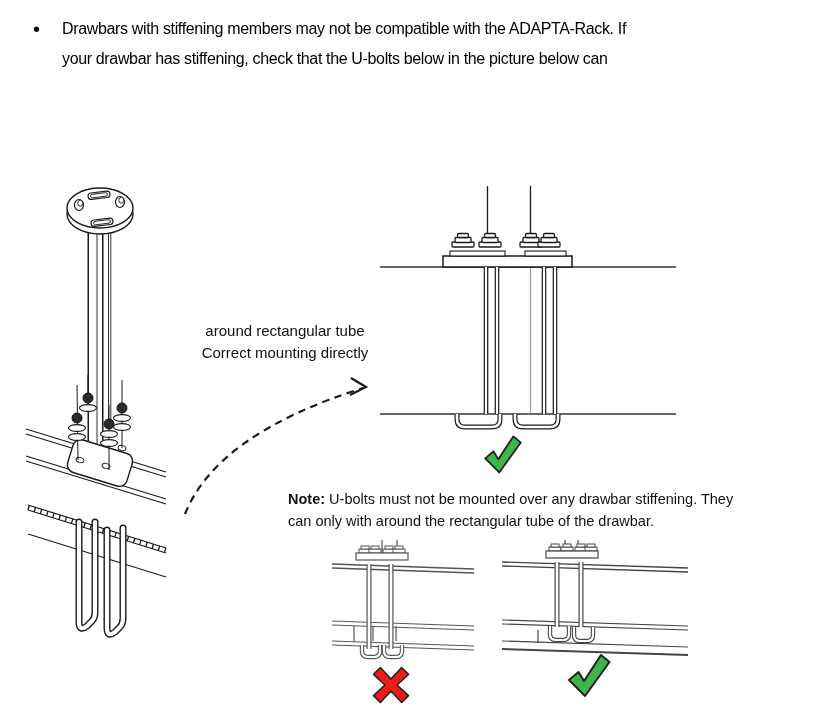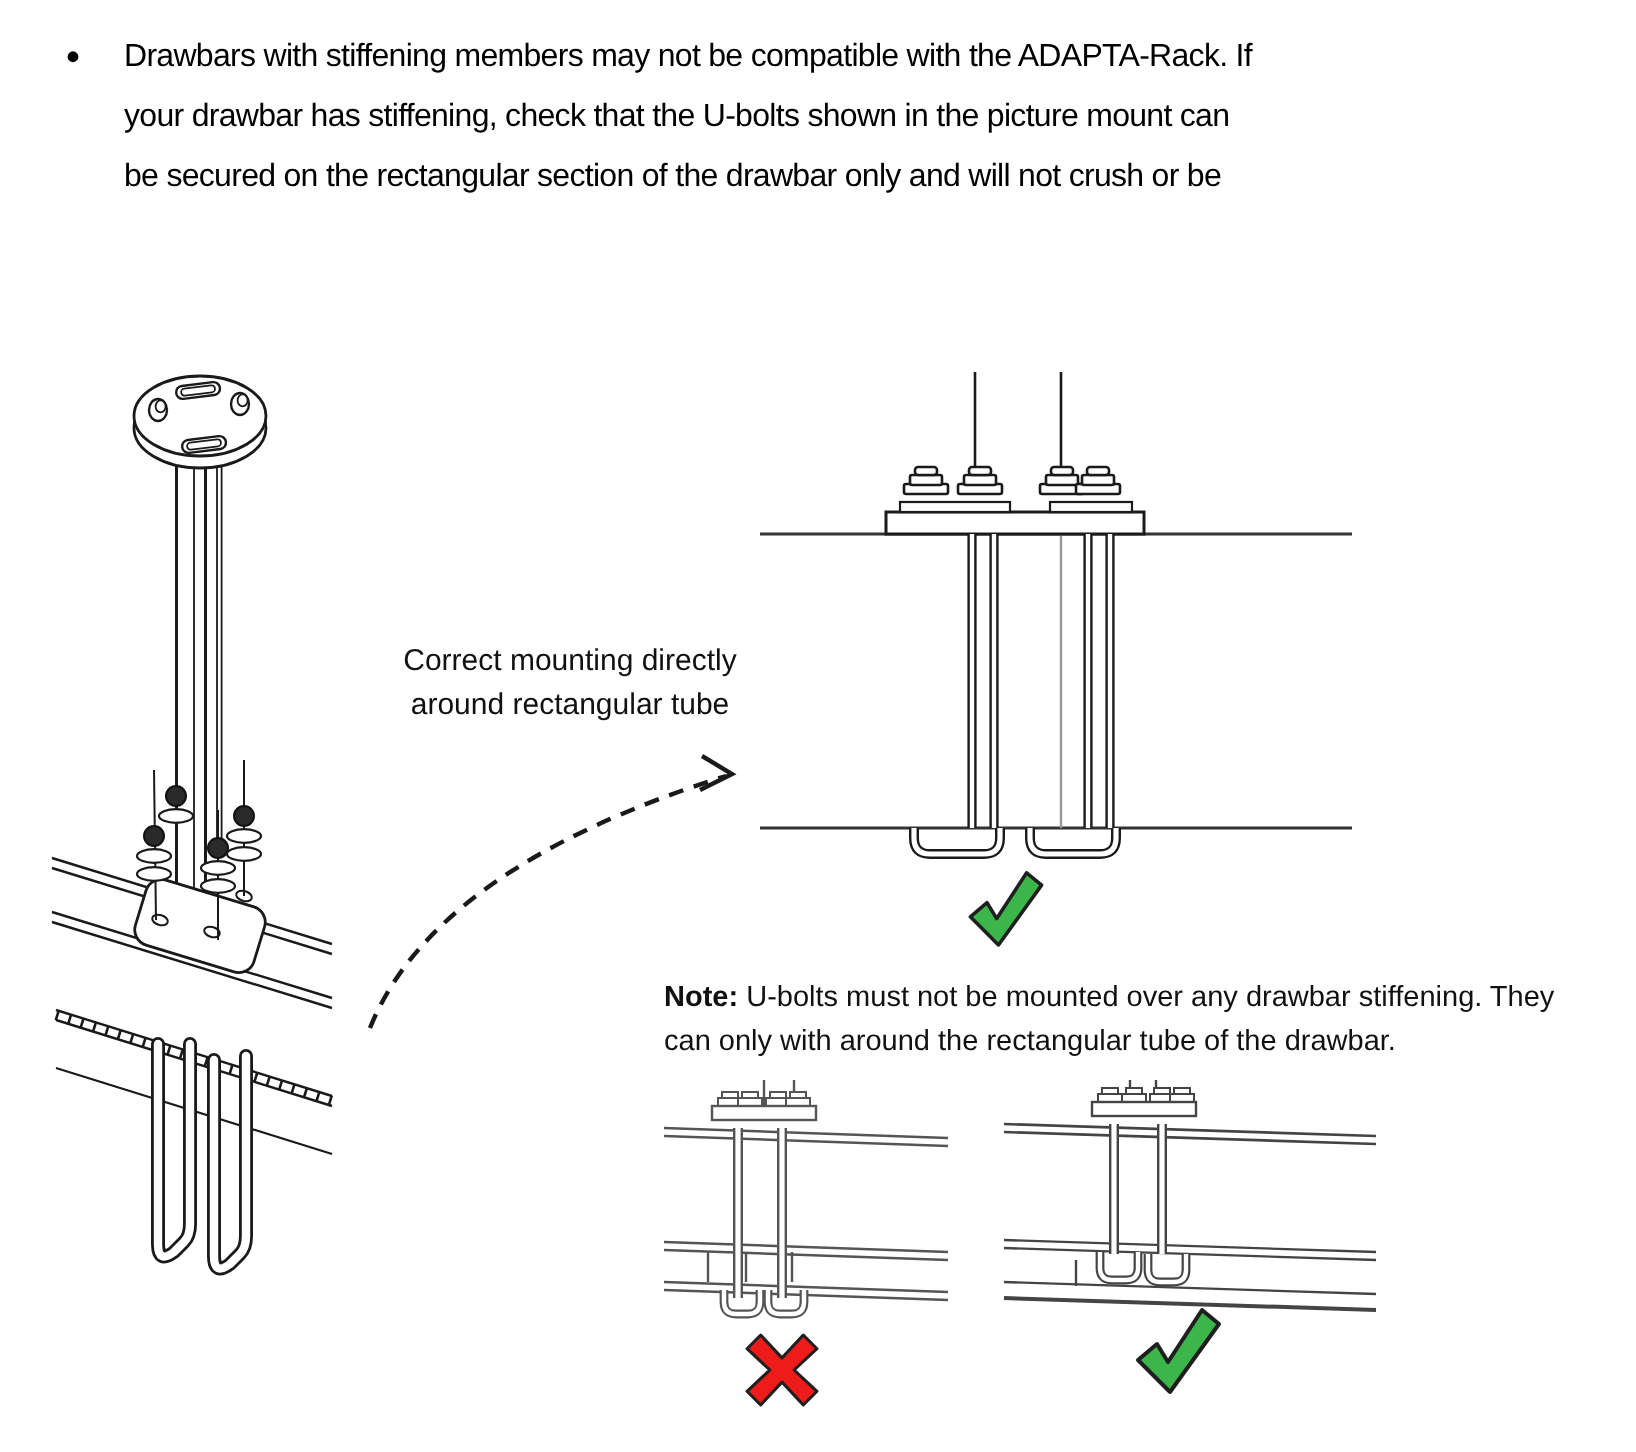--- a/index.html
+++ b/index.html
@@ -3,21 +3,21 @@
 <meta charset="utf-8">
 <style>
   html,body{margin:0;padding:0;background:#fff;}
   .page{position:relative;width:818px;height:726px;background:#ffffff;
         font-family:"Liberation Sans",sans-serif;color:#000;overflow:hidden;}
   .intro{position:absolute;left:33px;top:14px;display:flex;}
   .bullet{width:29px;font-size:20px;line-height:30px;}
   .iline{font-size:16px;line-height:30px;letter-spacing:-0.35px;white-space:nowrap;}
   .callout{position:absolute;left:183px;top:320px;width:204px;text-align:center;
            font-size:15px;line-height:22px;color:#111;}
-  .note{position:absolute;left:288px;top:489px;font-size:14.5px;line-height:21.5px;color:#111;margin-left:44px;}
+  .note{position:absolute;left:288px;top:489px;font-size:14.5px;line-height:21.5px;color:#111;}
   .note .bold{font-weight:bold;}
   .nline{white-space:nowrap;}
   svg.fig{position:absolute;}
   .defs{position:absolute;width:0;height:0;overflow:hidden;}
 </style>
 </head>
 <body>
 
 <svg class="defs" aria-hidden="true">
   <symbol id="sym-check" viewBox="0 0 100 100">
@@ -27,22 +27,21 @@
     <path d="M22,4 L50,34 L78,4 L96,22 L66,50 L96,78 L78,96 L50,66 L22,96 L4,78 L34,50 L4,22 Z" stroke="#1f1f1f" stroke-width="4" stroke-linejoin="round"></path>
   </symbol>
 </svg>
 
 <div class="page">
 
   <div class="intro">
     <span class="bullet">•</span>
     <div>
       <div class="iline">Drawbars with stiffening members may not be compatible with the ADAPTA-Rack. If</div>
-      <div class="iline">your drawbar has stiffening, check that the U-bolts shown in the picture mount can</div>
-      <div class="iline">be secured on the rectangular section of the drawbar only and will not crush or be</div>
+      <div class="iline">your drawbar has stiffening, check that the U-bolts below in the picture below can</div>
     </div>
   </div>
 
   <svg class="fig" style="left:20px;top:170px" width="170" height="490" viewBox="0 0 170 490">
 
     <g stroke="#1a1a1a" stroke-width="1.2" fill="none">
       <line x1="6" y1="259" x2="146" y2="302"></line>
       <line x1="6" y1="264" x2="146" y2="307"></line>
       <line x1="6" y1="286" x2="146" y2="329"></line>
       <line x1="6" y1="291" x2="146" y2="334"></line>
@@ -105,22 +104,22 @@
         <ellipse cx="89" cy="264" rx="8.5" ry="3.4" fill="#fff" stroke="#1a1a1a" stroke-width="1.1"></ellipse>
         <ellipse cx="89" cy="273" rx="8.5" ry="3.4" fill="#fff" stroke="#1a1a1a" stroke-width="1.1"></ellipse>
         <circle cx="102" cy="238" r="5" fill="#2a2a2a" stroke="#111"></circle>
         <ellipse cx="102" cy="248" rx="8.5" ry="3.4" fill="#fff" stroke="#1a1a1a" stroke-width="1.1"></ellipse>
         <ellipse cx="102" cy="257" rx="8.5" ry="3.4" fill="#fff" stroke="#1a1a1a" stroke-width="1.1"></ellipse>
       </g>
     </g>
   </svg>
 
   <div class="callout">
+    <div>around rectangular tube</div>
     <div>Correct mounting directly</div>
-    <div>around rectangular tube</div>
   </div>
 
   <svg class="fig" style="left:175px;top:372px" width="215" height="148" viewBox="0 0 215 148">
     <path d="M10,142 Q42,62 188,16" fill="none" stroke="#1a1a1a" stroke-width="2.2" stroke-dasharray="7.5 5.5"></path>
     <path d="M176,6 L191,15 L175,23" fill="none" stroke="#1a1a1a" stroke-width="2.2"></path>
   </svg>
 
   <svg class="fig" style="left:378px;top:182px" width="302" height="300" viewBox="0 0 302 300">
     <line x1="2" y1="85" x2="298" y2="85" stroke="#333" stroke-width="1.4"></line>
     <line x1="2" y1="232" x2="298" y2="232" stroke="#333" stroke-width="1.4"></line>

